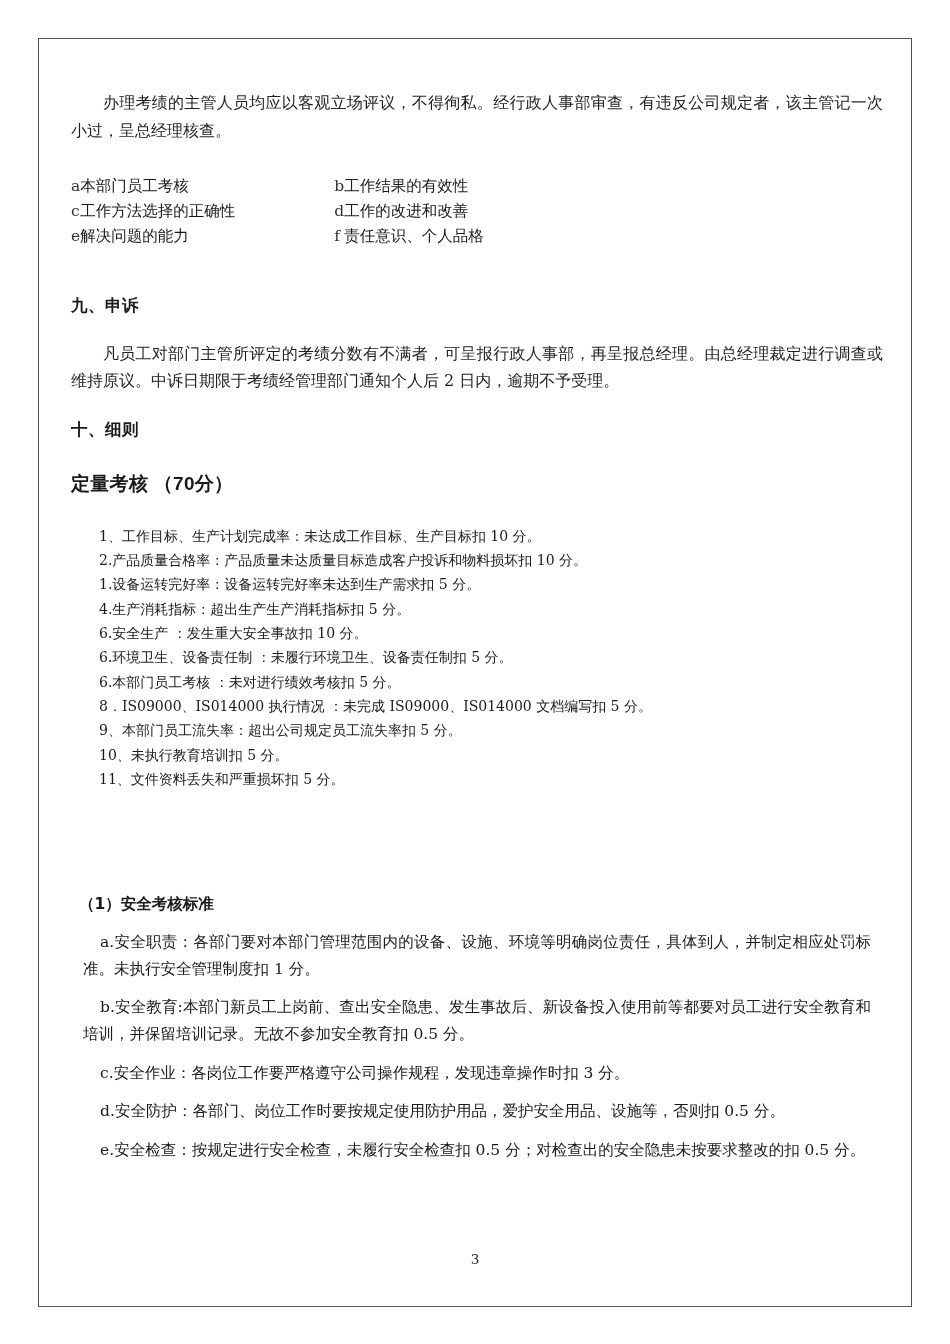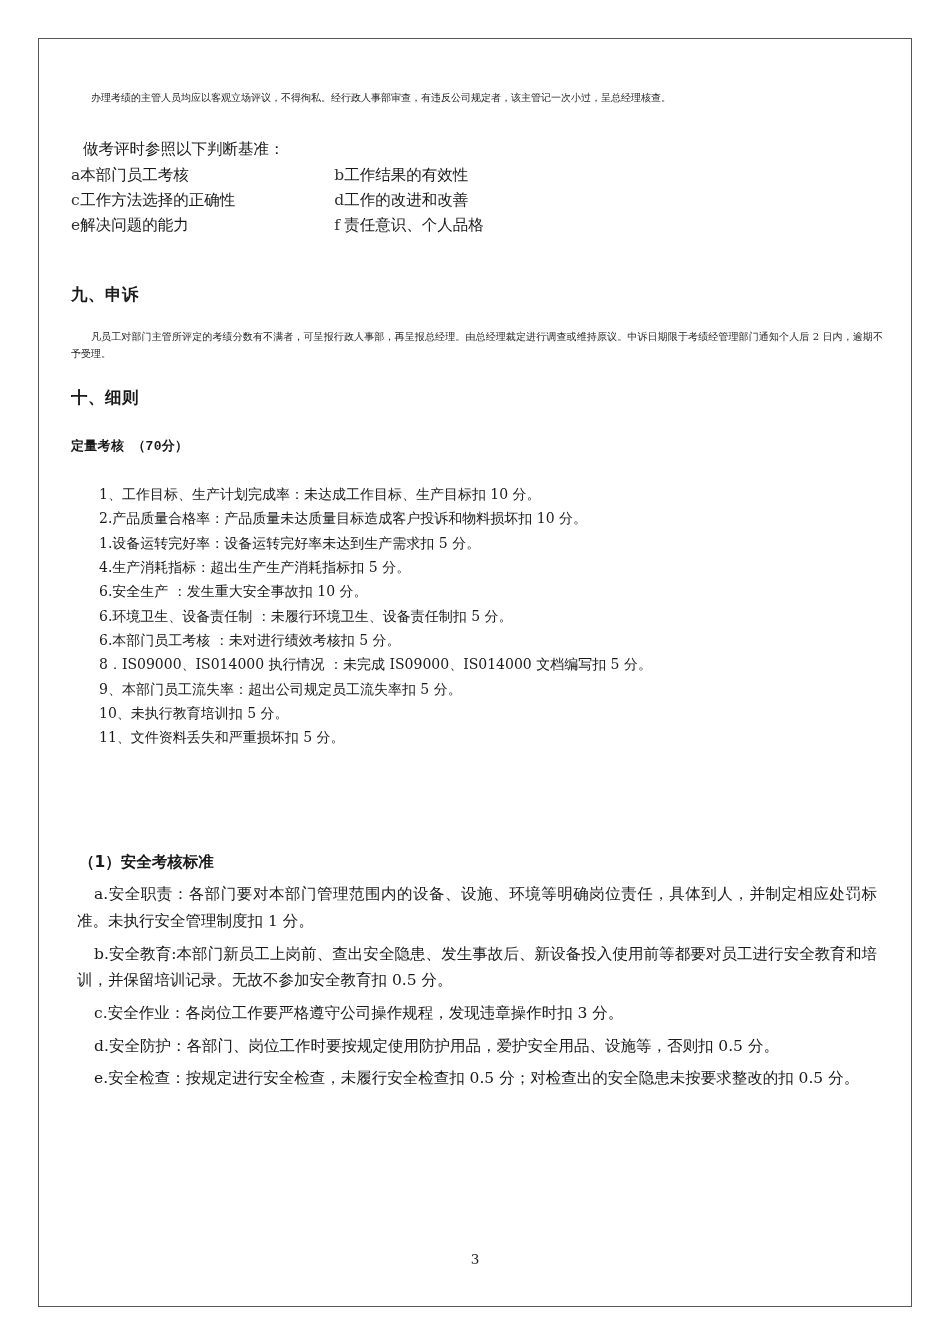--- a/index.html
+++ b/index.html
@@ -28,21 +28,21 @@
   }
   #content {
     position: absolute;
     left: 32px;
     top: 0;
     width: 812px;
     height: 100%;
     box-sizing: border-box;
   }
   .para {
-    font-size: 10px;
+    font-size: 16px;
     line-height: 1.72;
     text-align: justify;
     text-justify: inter-ideograph;
     margin: 0;
     color: #1f1f1f;
   }
   .indent2 { text-indent: 2em; }
   .spacer-lg { height: 30px; }
   .spacer-md { height: 20px; }
   .top-gap { height: 50px; }
@@ -53,23 +53,23 @@
     font-family: "DejaVu Sans", "Liberation Sans", sans-serif;
     margin: 0;
     padding: 0;
     line-height: 1.6;
     letter-spacing: 0.5px;
   }
   .heading-indent-1 { padding-left: 28px; }
   .heading-indent-2 { padding-left: 14px; }
 
   h3.sub-heading {
-    font-size: 13px;
+    font-size: 19px;
     font-weight: bold;
-    font-family: Liberation Mono, monospace;
+    font-family: Liberation Sans, sans-serif;
     margin: 0;
     padding: 0;
     line-height: 1.6;
     letter-spacing: 0.3px;
   }
   .sub-indent-a { padding-left: 6px; }
   .sub-indent-b { padding-left: 0px; }
 
   h4.item-heading {
     font-size: 15.5px;
@@ -119,21 +119,21 @@
     padding-left: 28px;
     margin: 0;
     text-align: justify;
     text-justify: inter-ideograph;
   }
   .num-item.gap-before { }
 
   .lettered-item {
     font-size: 15.5px;
     line-height: 1.72;
-    margin: 6px;
+    margin: 12px;
     text-indent: 1.1em;
     text-align: justify;
     text-justify: inter-ideograph;
   }
 
   #page-number {
     position: absolute;
     left: 0;
     right: 0;
     top: 1212px;
@@ -148,21 +148,20 @@
 
 <div id="page">
   <div id="content">
 
     <div class="top-gap"></div>
 
     <p class="para indent2">办理考绩的主管人员均应以客观立场评议，不得徇私。经行政人事部审查，有违反公司规定者，该主管记一次小过，呈总经理核查。</p>
 
     <div class="spacer-lg"></div>
 
-    <p class="lead-in">做考评时参照以下判断基准：</p>
 
     <table class="criteria">
       <tbody>
         <tr>
           <td class="crit-key">a</td>
           <td class="crit-val-1">本部门员工考核</td>
           <td class="crit-key crit-key-2">b</td>
           <td>工作结果的有效性</td>
         </tr>
         <tr>

